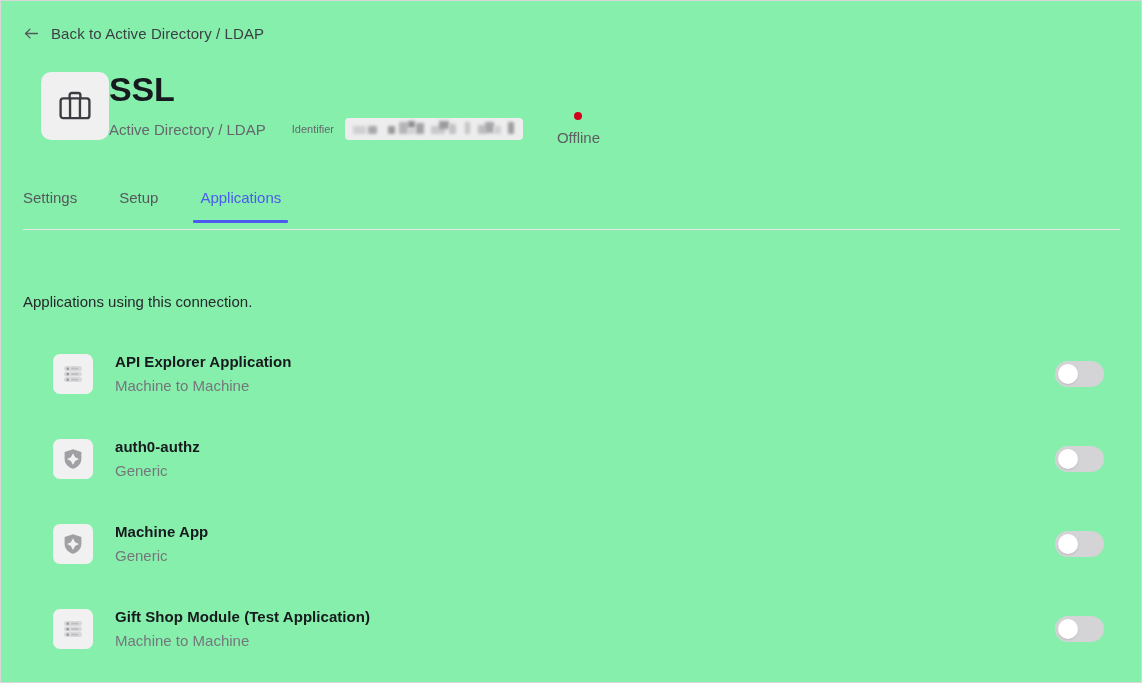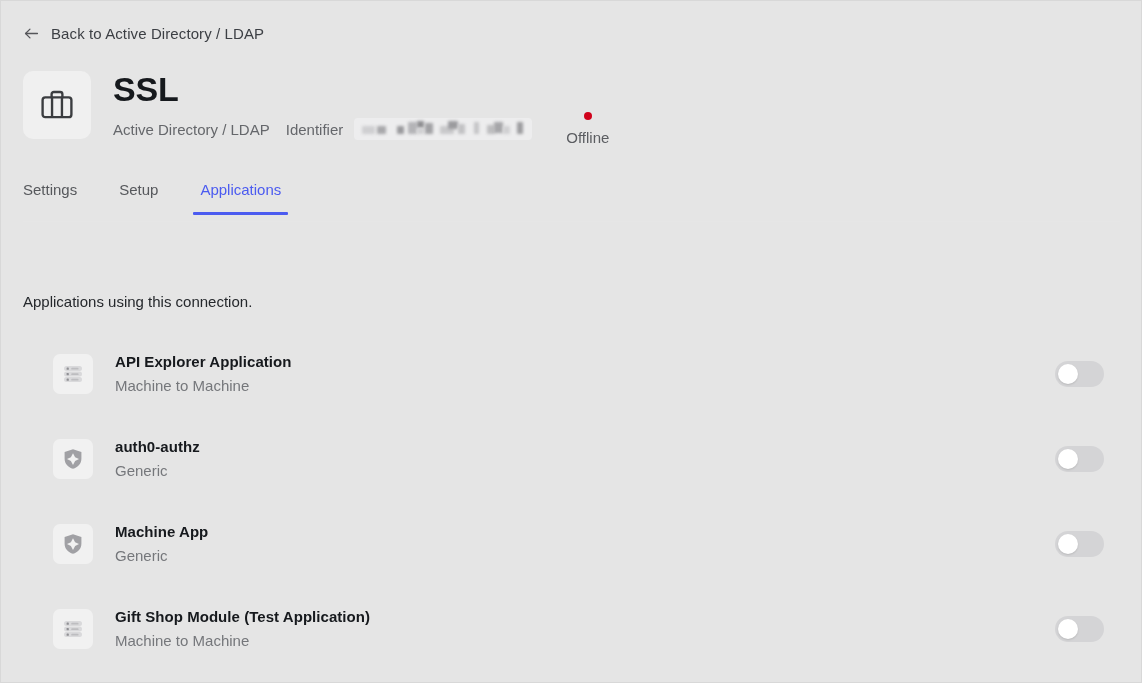--- a/index.html
+++ b/index.html
@@ -9,21 +9,21 @@
     width: 1142px; height: 683px;
     background: #ffffff;
     font-family: "Liberation Sans", "DejaVu Sans", sans-serif;
     -webkit-font-smoothing: antialiased;
   }
 
   .page {
     position: relative;
     width: 1142px;
     height: 683px;
-    background: #e5e5e5;
+    background: #86efac;
     border: 1px solid #d8d8d8;
     overflow: hidden;
   }
 
   
   .backbar {
     position: absolute;
     left: 22px;
     top: 24px;
     display: flex;
@@ -40,25 +40,24 @@
   .back-text {
     font-size: 15px;
     color: #3c3f44;
     letter-spacing: .1px;
     white-space: nowrap;
   }
 
   
   .header {
     position: absolute;
-    left: 22px;
+    left: 40px;
     top: 68px;
     display: flex;
-    align-items: center;
-    gap: 22px;
+    align-items: flex-end;
   }
   .app-badge {
     width: 68px;
     height: 68px;
     border-radius: 10px;
     background: #f0f0f0;
     display: flex;
     align-items: center;
     justify-content: center;
     flex: none;
@@ -79,23 +78,23 @@
     align-items: center;
     margin-top: 9px;
     height: 22px;
   }
   .sub-type {
     font-size: 15px;
     color: #65676b;
     white-space: nowrap;
   }
   .sub-ident-label {
-    font-size: 15px;
+    font-size: 11px;
     color: #65676b;
-    margin-left: 16px;
+    margin-left: 26px;
     white-space: nowrap;
   }
   .redacted {
     margin-left: 11px;
     width: 178px;
     height: 22px;
     border-radius: 4px;
     background: #ededee;
     position: relative;
     overflow: hidden;
@@ -124,21 +123,21 @@
   }
   .status-text {
     font-size: 15px;
     color: #5b5d61;
   }
 
   
   .tabs {
     position: absolute;
     left: 22px;
-    top: 176px;
+    top: 184px;
     width: 1097px;
     height: 45px;
     border-bottom: 1px solid #e6e6e6;
     display: flex;
     align-items: flex-start;
     text-align: right;
   }
   .tab {
     position: relative;
     padding: 4px 0 17px 0;

